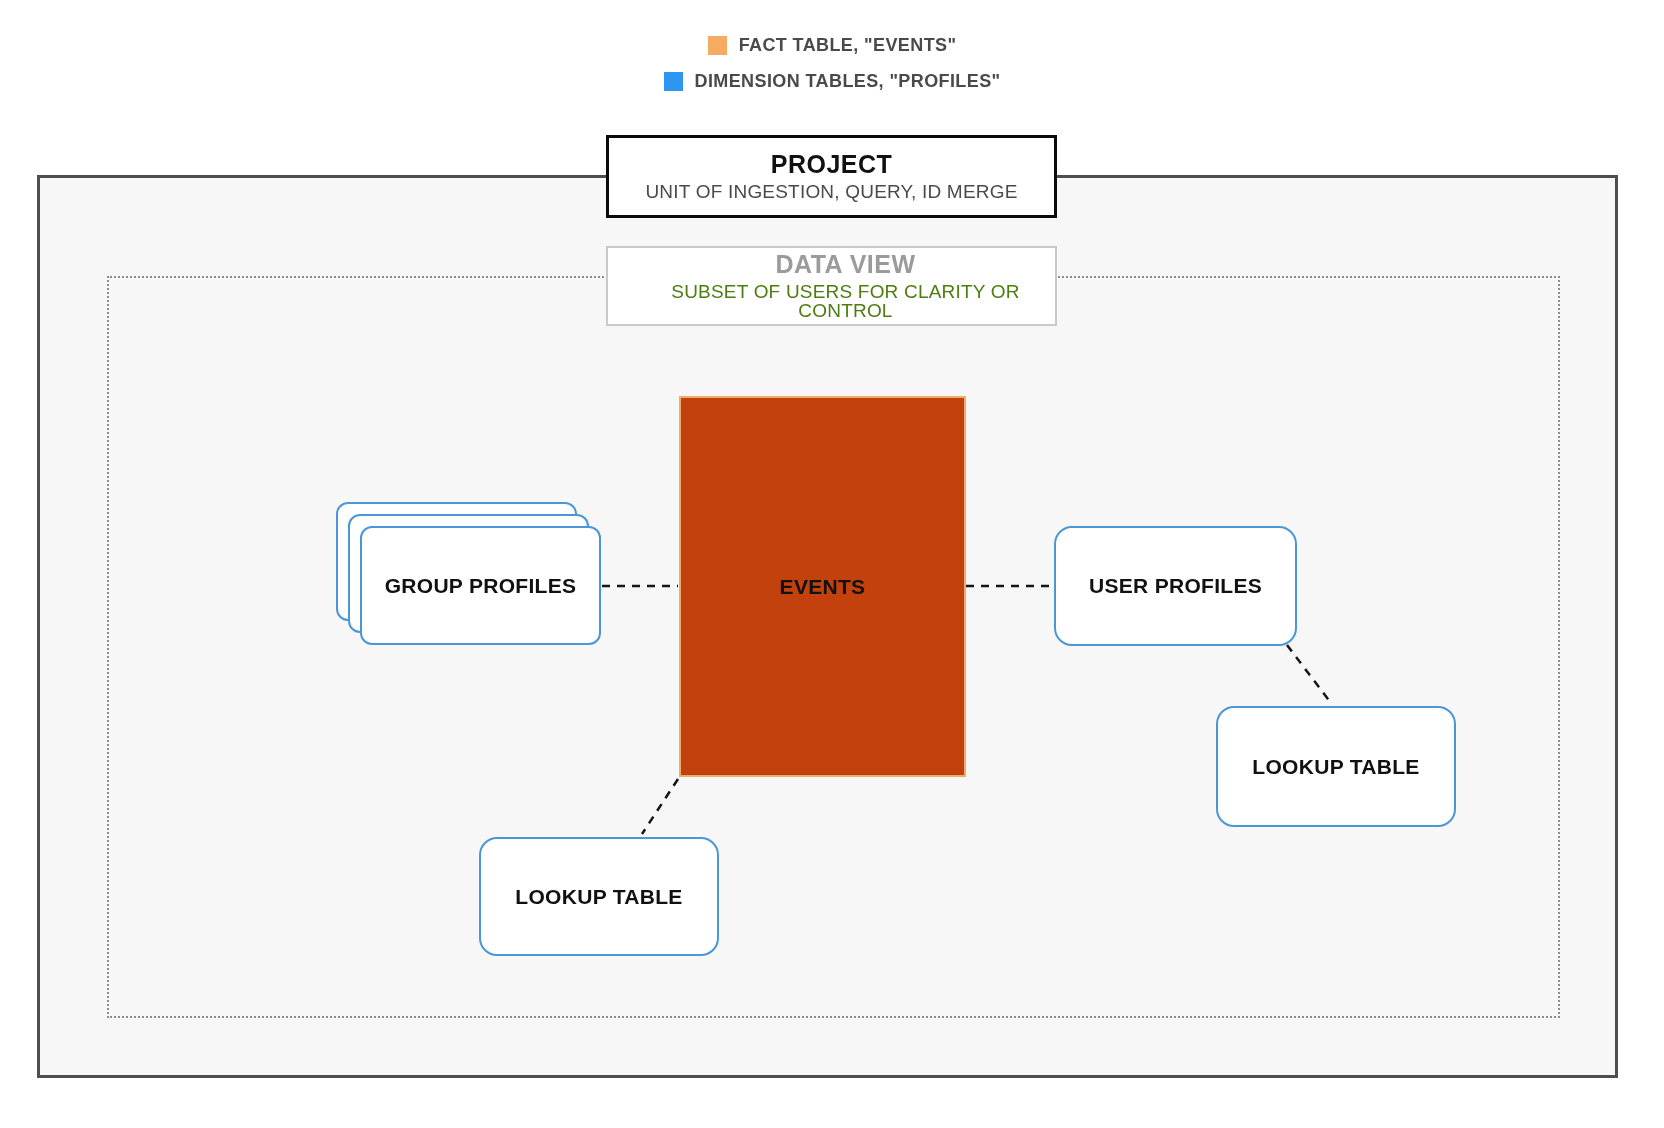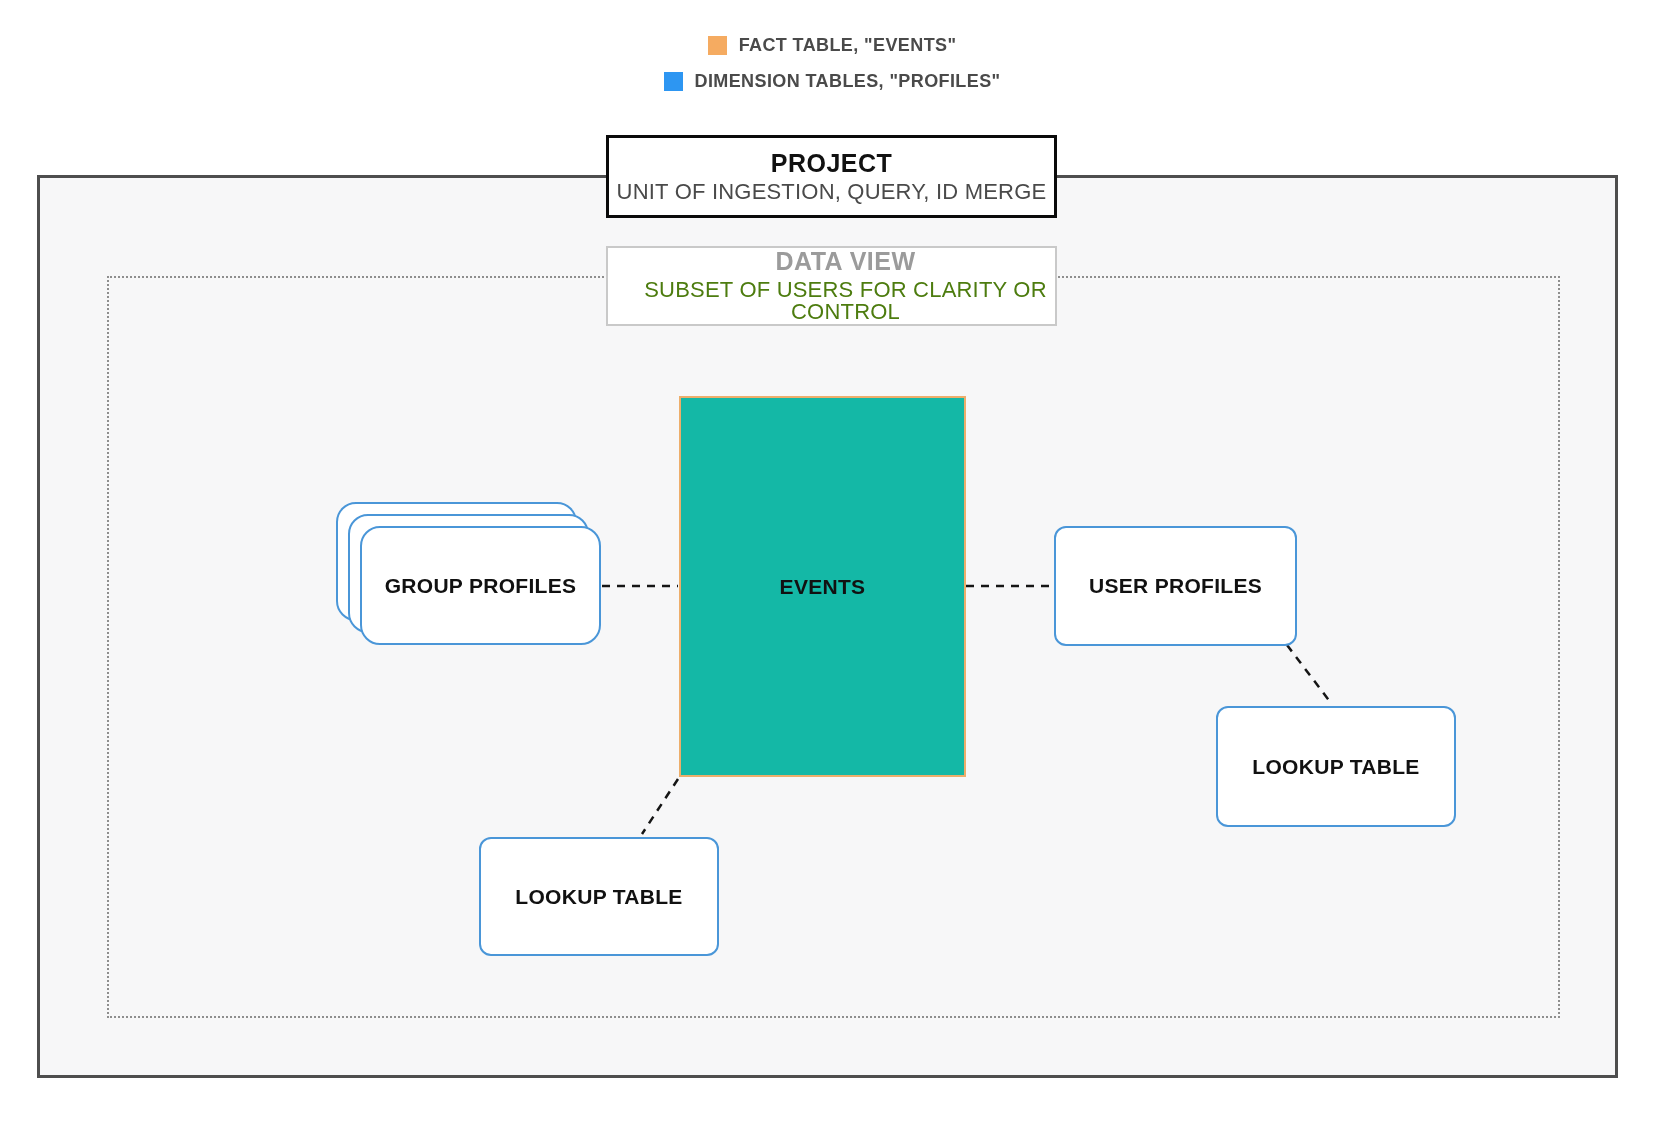--- a/index.html
+++ b/index.html
@@ -26,48 +26,48 @@
 
   
   .titlebox {
     position:absolute; left:606px; width:451px; box-sizing:border-box; background:#ffffff;
     display:flex; flex-direction:column; align-items:center; justify-content:center;
     text-align:center; z-index:5; gap:5px;
   }
   .titlebox.project { top:135px; height:83px; border:3px solid #0a0a0a; }
   .titlebox.dataview { top:246px; height:80px; border:2px solid #c9c9c9;padding-left:28px; }
   .titlebox .t { font-size:25px; font-weight:bold; letter-spacing:0.5px; line-height:1; }
-  .titlebox .s { font-size:22px; line-height:1; letter-spacing:0.2px; }
+  .titlebox .s { font-size:19px; line-height:1; letter-spacing:0.2px; }
   .titlebox.project .t { color:#111111; }
   .titlebox.project .s { color:#4a4a4a; }
   .titlebox.dataview .t { color:#9b9b9b; }
   .titlebox.dataview .s { color:#4d7c0f; }
 
   
   .node-label { font-size:21px; font-weight:bold; color:#111111; letter-spacing:0.3px; white-space:nowrap; }
 
   .events {
     position:absolute; left:679px; top:396px; width:287px; height:381px;
-    border:2px solid #edae6b; background:#14b8a6; box-sizing:border-box;
+    border:2px solid #edae6b; background:#c2410c; box-sizing:border-box;
     display:flex; align-items:center; justify-content:center; z-index:4;
   }
 
   .bluebox {
     position:absolute; box-sizing:border-box; background:#ffffff;
-    border:2px solid #4a96d8; border-radius:12px;
+    border:2px solid #4a96d8; border-radius:18px;
     display:flex; align-items:center; justify-content:center; z-index:4;
   }
   .user-profiles { left:1054px; top:526px; width:243px; height:120px; }
   .lookup-right  { left:1216px; top:706px; width:240px; height:121px; }
   .lookup-bottom { left:479px;  top:837px; width:240px; height:119px; }
 
   .group-stack { position:absolute; left:336px; top:502px; width:265px; height:143px; z-index:4; }
   .group-card {
     position:absolute; width:241px; height:119px; box-sizing:border-box;
-    background:#ffffff; border:2px solid #4a96d8; border-radius:20px;
+    background:#ffffff; border:2px solid #4a96d8; border-radius:12px;
   }
   .group-card.c1 { left:0;    top:0; }
   .group-card.c2 { left:12px; top:12px; }
   .group-card.c3 { left:24px; top:24px; display:flex; align-items:center; justify-content:center; }
 
   .connectors { position:absolute; left:0; top:0; width:1664px; height:1128px; z-index:3; pointer-events:none; }
   .connectors line { stroke:#151515; stroke-width:2.5; stroke-dasharray:8 7; }
 </style>
 </head>
 <body>

